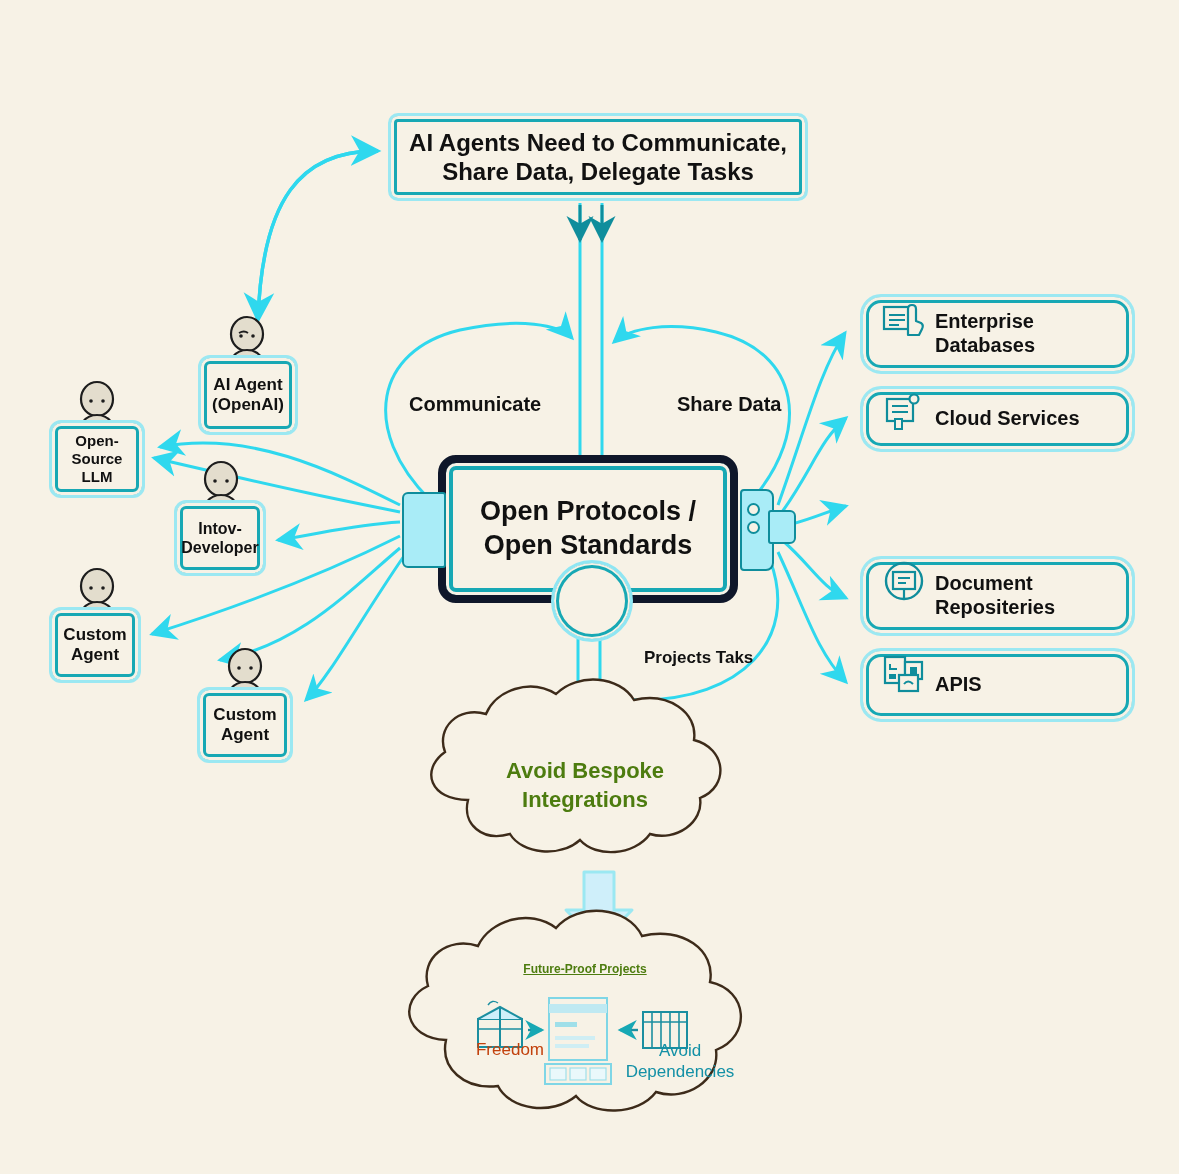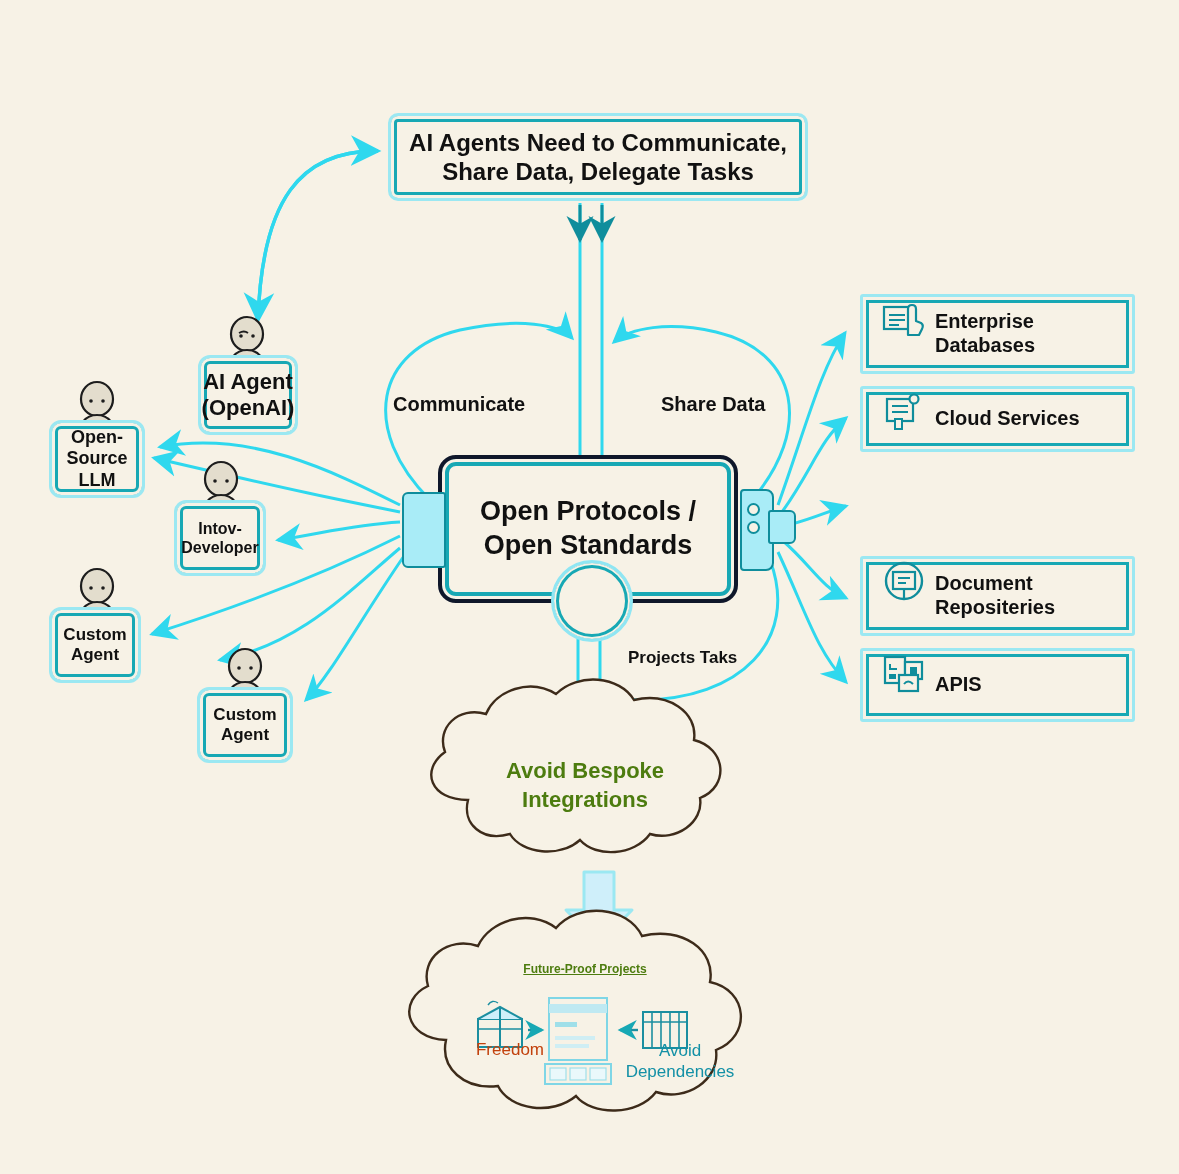--- a/index.html
+++ b/index.html
@@ -29,21 +29,21 @@
     color:#111;
   }
 
   
   #title-box{left:388px;top:113px;width:420px;height:88px;border-radius:10px;}
   #title-box .inner{font-size:24px;font-weight:bold;line-height:1.22;padding:0 10px;}
 
   
   #hub-box{
     left:438px;top:455px;width:300px;height:148px;
-    border-radius:18px;border:4px solid #0f172a;
+    border-radius:18px;border:8px solid #0f172a;
     box-shadow:inset 0 0 0 3px #f7f2e6, inset 0 0 0 7px #17a8b4;
   }
   #hub-box .inner{font-size:27px;font-weight:bold;line-height:1.25;}
   #hub-left-tab{
     position:absolute;left:402px;top:492px;width:40px;height:72px;
     background:#a9ecf7;border:2px solid #0f8d9c;border-radius:6px 3px 3px 6px;
   }
   #hub-right-tab{
     position:absolute;left:740px;top:489px;width:30px;height:78px;
     background:#a9ecf7;border:2px solid #0f8d9c;border-radius:4px 8px 8px 4px;
@@ -62,43 +62,43 @@
     position:absolute;left:551px;top:560px;width:76px;height:76px;border-radius:50%;
     background:#f7f2e6;border:3px solid #8fe6f3;
     box-shadow:inset 0 0 0 2px #f7f2e6, inset 0 0 0 5px #17a8b4;
   }
 
   
   .agent{border-radius:12px;}
   .agent .inner{font-weight:bold;line-height:1.2;padding:0 4px;}
 
   #ag-openai{left:198px;top:355px;width:100px;height:80px;}
-  #ag-openai .inner{font-size:22px;}
+  #ag-openai .inner{font-size:17px;}
   #ag-oss{left:49px;top:420px;width:96px;height:78px;}
-  #ag-oss .inner{font-size:18px;}
+  #ag-oss .inner{font-size:15px;}
   #ag-dev{left:174px;top:500px;width:92px;height:76px;}
   #ag-dev .inner{font-size:16px;}
   #ag-c1{left:49px;top:607px;width:92px;height:76px;}
   #ag-c1 .inner{font-size:17px;}
   #ag-c2{left:197px;top:687px;width:96px;height:76px;}
   #ag-c2 .inner{font-size:17px;}
 
   
-  .res{left:860px;width:275px;border-radius:3px;}
+  .res{left:860px;width:275px;border-radius:21px;}
   .res .inner{justify-content:flex-start;padding-left:72px;text-align:left;
     font-size:20px;font-weight:bold;line-height:1.18;}
   #res0{top:294px;height:80px;}
   #res1{top:386px;height:66px;}
   #res2{top:464px;height:80px;}
   #res3{top:556px;height:80px;}
   #res4{top:648px;height:74px;}
   .res-icon{position:absolute;left:18px;width:46px;height:46px;}
 
   
-  .elabel{position:absolute;color:#111;font-weight:bold;white-space:nowrap;}
+  .elabel{position:absolute;color:#111;font-weight:bold;white-space:nowrap;margin-left:16px;}
   #lbl-communicate{left:393px;top:393px;font-size:20px;}
   #lbl-sharedata{left:661px;top:393px;font-size:20px;}
   #lbl-delegate{left:628px;top:648px;font-size:17px;}
 
   
   .cloud-text{position:absolute;text-align:center;color:#4d7c0f;}
   #cloud1-text{left:455px;top:757px;width:260px;font-size:22px;font-weight:bold;line-height:1.3;}
   #cloud2-title{left:455px;top:962px;width:260px;font-size:12px;font-weight:bold;text-decoration:underline;}
   #freedom-lbl{position:absolute;left:460px;top:1040px;width:100px;text-align:center;
     font-size:17px;color:#c2410c;}

